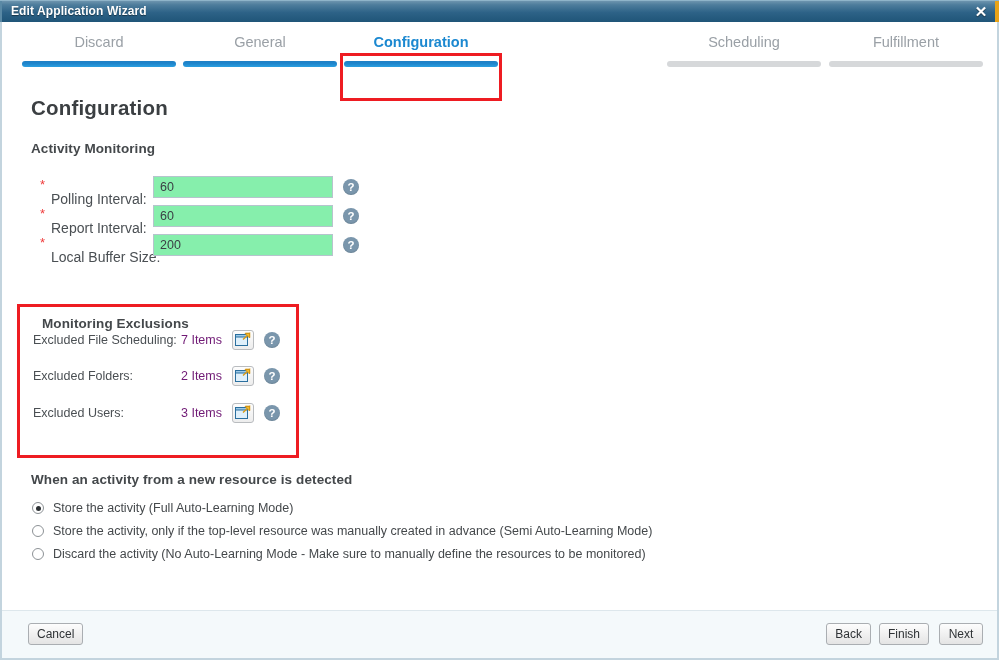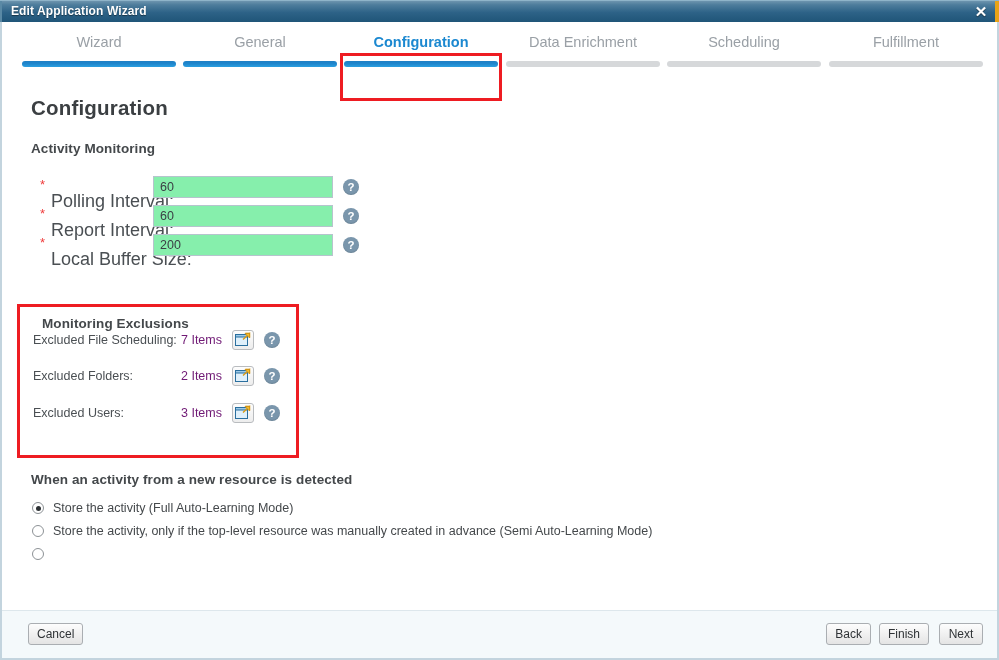--- a/index.html
+++ b/index.html
@@ -161,21 +161,21 @@
     left: 9px;
     top: 2px;
     color: #ef3b3b;
     font-size: 13px;
     line-height: 13px;
   }
   .field-label {
     position: absolute;
     left: 20px;
     top: 15px;
-    font-size: 18px;
+    font-size: 14px;
     color: #4a4f53;
     white-space: nowrap;
   }
   .text-input {
     position: absolute;
     left: 122px;
     top: 0;
     width: 180px;
     height: 22px;
     border: 1px solid #b6c4cd;
@@ -351,38 +351,34 @@
     <div class="titlebar-edge"></div>
   </div>
 
   <div class="dialog">
 
     <div class="mainpanel-bg"></div>
 
     <div class="steps">
 
       <div class="step done" id="step-0" style="left:20px; width:154px;">
-        <div class="step-label">Wizard</div>
+        <div class="step-label">Discard</div>
         <div class="step-bar"></div>
       </div>
 
       <div class="step done" id="step-1" style="left:181px; width:154px;">
         <div class="step-label">General</div>
         <div class="step-bar"></div>
       </div>
 
       <div class="step active" id="step-2" style="left:342px; width:154px;">
         <div class="step-label">Configuration</div>
         <div class="step-bar"></div>
       </div>
 
-      <div class="step" id="step-3" style="left:504px; width:154px;">
-        <div class="step-label">Data Enrichment</div>
-        <div class="step-bar"></div>
-      </div>
 
       <div class="step" id="step-4" style="left:665px; width:154px;">
         <div class="step-label">Scheduling</div>
         <div class="step-bar"></div>
       </div>
 
       <div class="step" id="step-5" style="left:827px; width:154px;">
         <div class="step-label">Fulfillment</div>
         <div class="step-bar"></div>
       </div>
@@ -464,20 +460,21 @@
       <span class="radio-label">Store the activity (Full Auto-Learning Mode)</span>
     </div>
 
     <div class="radio-row" style="top:502px; width:700px;">
       <span class="radio-mark"></span>
       <span class="radio-label">Store the activity, only if the top-level resource was manually created in advance (Semi Auto-Learning Mode)</span>
     </div>
 
     <div class="radio-row" style="top:525px; width:700px;">
       <span class="radio-mark"></span>
+      <span class="radio-label">Discard the activity (No Auto-Learning Mode - Make sure to manually define the resources to be monitored)</span>
     </div>
 
     <div class="footer">
       <div class="btn" id="btn-cancel">Cancel</div>
       <div class="btn" id="btn-back">Back</div>
       <div class="btn" id="btn-finish">Finish</div>
       <div class="btn" id="btn-next">Next</div>
     </div>
 
     <div class="redbox" id="redbox-tab"></div>

